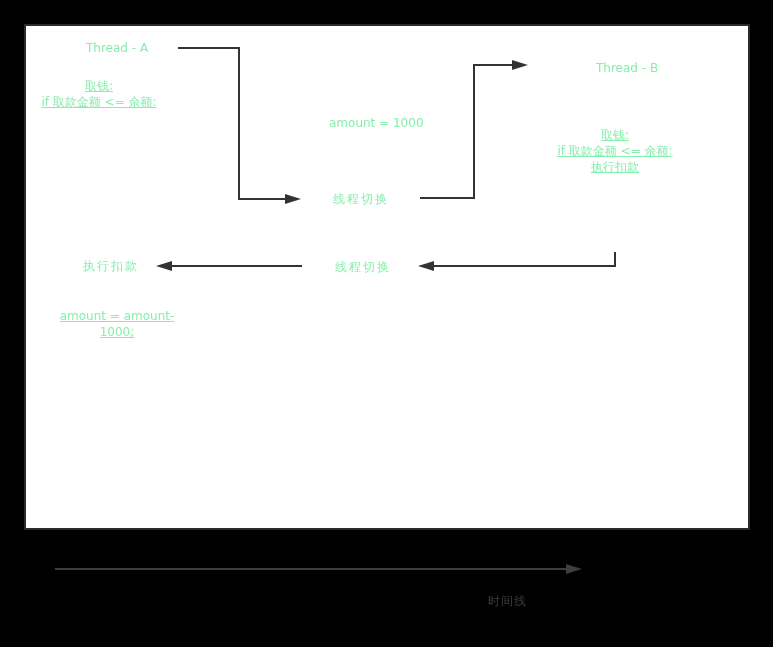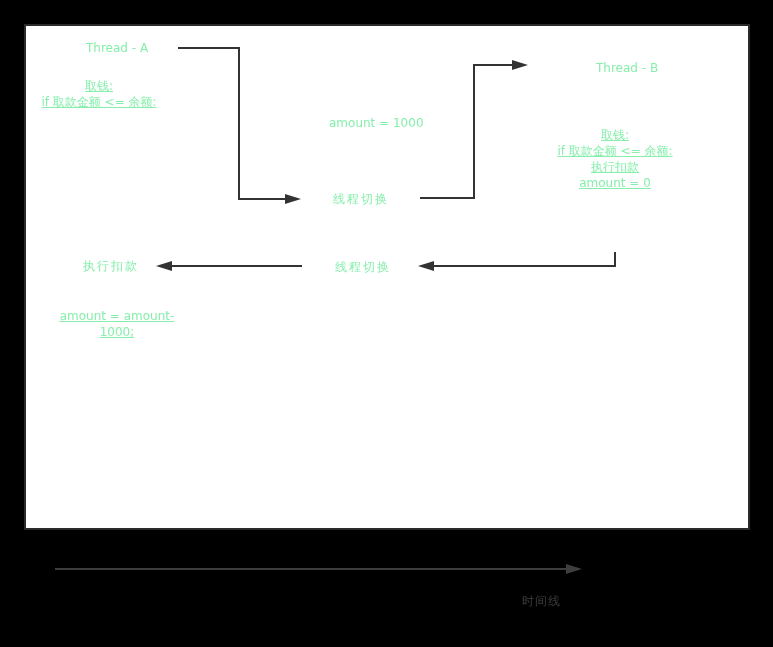--- a/index.html
+++ b/index.html
@@ -61,21 +61,20 @@
   <div class="hline" style="left:473px;top:64px;width:40px;"></div>
   <div class="arrow-right" style="left:512px;top:60px;"></div>
 </div>
 
 <div class="txt" style="left:556px;top:60px;margin-left:40px;">Thread - B</div>
 
 <div class="txt center" style="left:534px;top:127px;width:162px;">
   <div>取钱:</div>
   <div>if 取款金额  &lt;= 余额:</div>
   <div>执行扣款</div>
-  <div>amount = 0</div>
 </div>
 
 <div>
   <div class="vline" style="left:614px;top:252px;height:15px;"></div>
   <div class="hline" style="left:433px;top:265px;width:183px;"></div>
   <div class="arrow-left" style="left:418px;top:261px;"></div>
 </div>
 
 <div class="txt cjk" style="left:335px;top:259px;">线程切换</div>
 
@@ -89,13 +88,13 @@
 <div class="txt center" style="left:44px;top:308px;width:146px;">
   <div>amount = amount-</div>
   <div>1000;</div>
 </div>
 
 <div>
   <div class="hline tl" style="left:55px;top:568px;width:513px;"></div>
   <div class="arrow-right tl-head" style="left:566px;top:564px;"></div>
 </div>
 
-<div class="txt tl-text" style="left:522px;top:593px;">时间线</div>
+<div class="txt tl-text" style="left:488px;top:593px;">时间线</div>
 
 </body></html>

